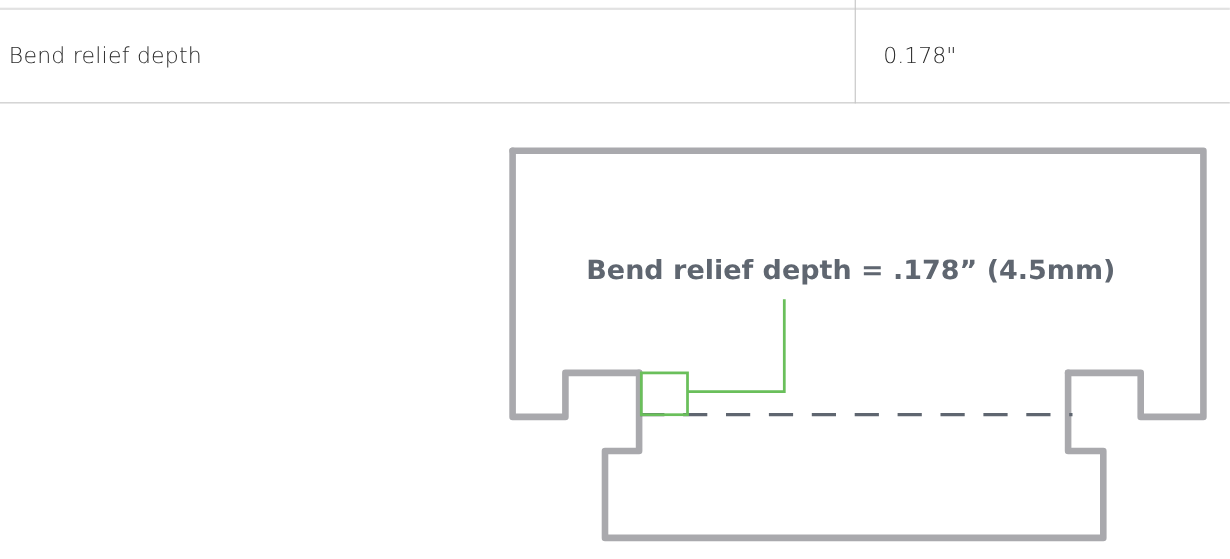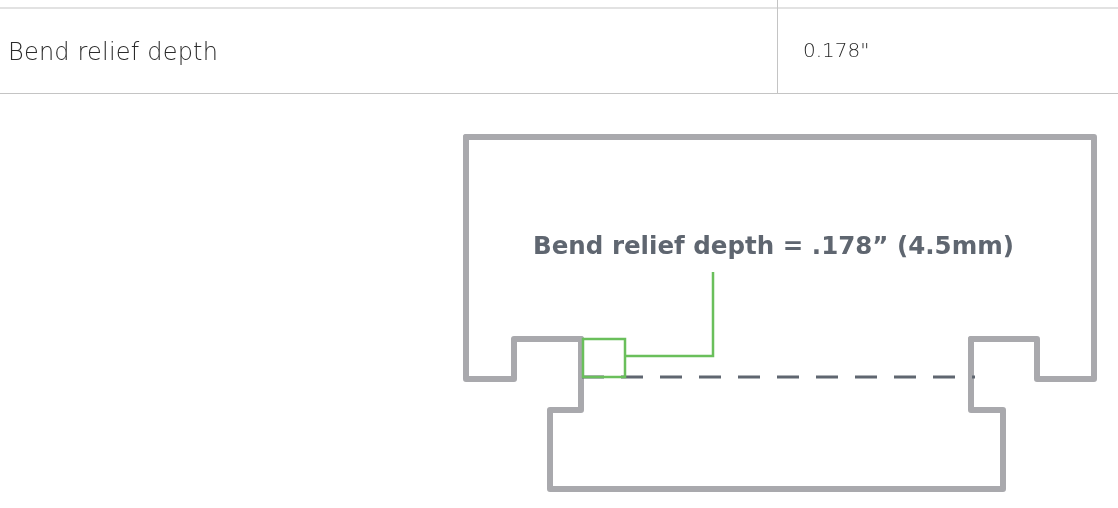--- a/index.html
+++ b/index.html
@@ -2,21 +2,21 @@
 <html><head>
 <meta charset="utf-8">
 <style>
   html, body { margin: 0; padding: 0; background: #ffffff; }
   body { width: 1118px; height: 508px; position: relative; overflow: hidden;
          font-family: "DejaVu Sans", "Liberation Sans", sans-serif; }
   .spec-table { position: absolute; left: 0; top: 0; width: 1118px; height: 94px; }
   .rule-top { position: absolute; left: 0; top: 7px; width: 1118px; height: 2px; background: #e2e2e2; }
   .rule-bottom { position: absolute; left: 0; top: 93px; width: 1118px; height: 1px; background: #c4c4c4; }
   .col-divider { position: absolute; left: 777px; top: 0; width: 1px; height: 94px; background: #c4c4c4; }
-  .cell-label { position: absolute; left: 8px; top: 38px; font-size: 24px; color: #2b2b2b;
+  .cell-label { position: absolute; left: 8px; top: 38px; font-size: 20px; color: #2b2b2b;
                 font-weight: 300; letter-spacing: 0.2px; }
   .cell-value { position: absolute; left: 803px; top: 38px; font-size: 20px; color: #2b2b2b;
                 font-weight: 300; }
   .diagram { position: absolute; left: 0; top: 0; width: 1118px; height: 508px; }
   .diagram-label { font-family: "DejaVu Sans", "Liberation Sans", sans-serif; font-weight: bold;
                    font-size: 24px; fill: #5f6670; }
 </style>
 </head>
 <body>
 

